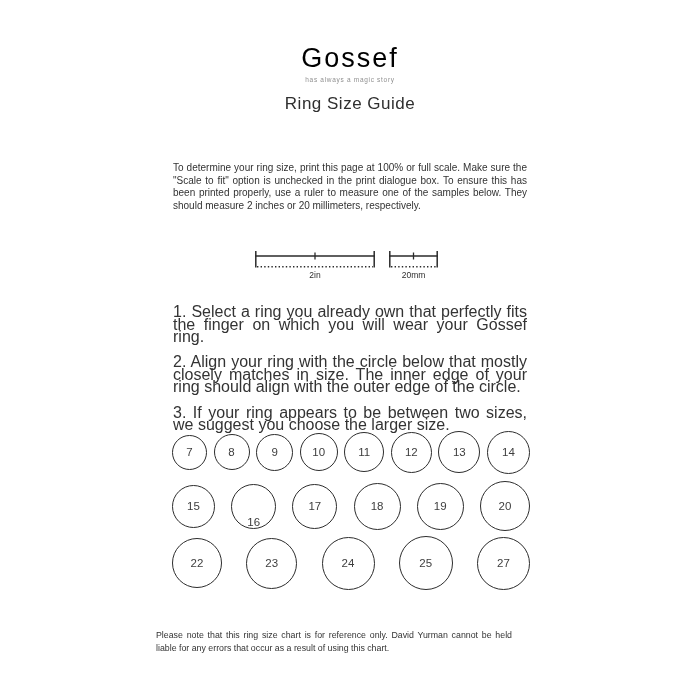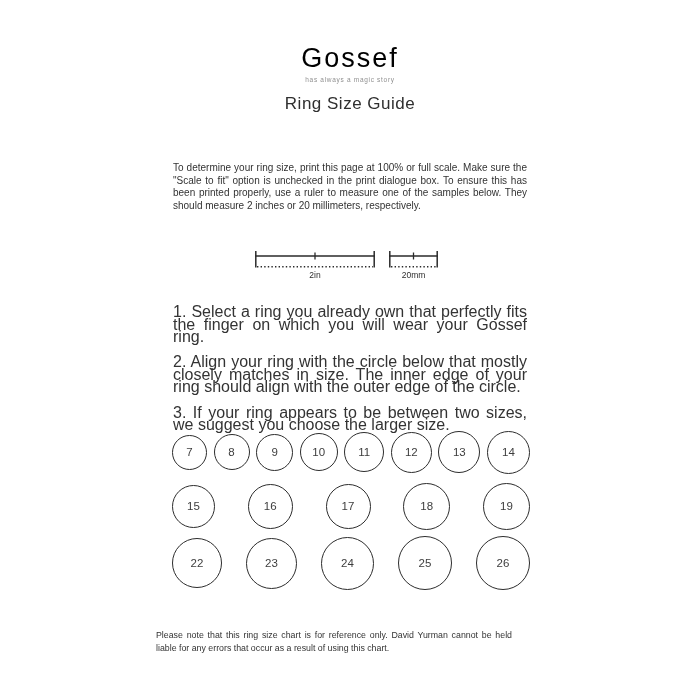--- a/index.html
+++ b/index.html
@@ -199,47 +199,50 @@
           <span>13</span>
         </div>
         <div class="ring-circle" style="width: 43px; height: 43px;">
           <span>14</span>
         </div>
       </div>
     <div class="ring-row ring-row-2">
         <div class="ring-circle" style="width: 43px; height: 43px;">
           <span>15</span>
         </div>
-        <div class="ring-circle" style="width: 45px; height: 45px;">
+        <div class="ring-circle" style="width: 45px; height: 45px; align-items: flex-end;">
           <span>16</span>
         </div>
         <div class="ring-circle" style="width: 45px; height: 45px;">
           <span>17</span>
         </div>
         <div class="ring-circle" style="width: 47px; height: 47px;">
           <span>18</span>
         </div>
         <div class="ring-circle" style="width: 47px; height: 47px;">
           <span>19</span>
+        </div>
+        <div class="ring-circle" style="width: 50px; height: 50px;">
+          <span>20</span>
         </div>
       </div>
     <div class="ring-row ring-row-3">
         <div class="ring-circle" style="width: 50px; height: 50px;">
           <span>22</span>
         </div>
         <div class="ring-circle" style="width: 51px; height: 51px;">
           <span>23</span>
         </div>
         <div class="ring-circle" style="width: 53px; height: 53px;">
           <span>24</span>
         </div>
         <div class="ring-circle" style="width: 54px; height: 54px;">
           <span>25</span>
         </div>
-        <div class="ring-circle" style="width: 54px; height: 54px;">
-          <span>26</span>
+        <div class="ring-circle" style="width: 53px; height: 53px;">
+          <span>27</span>
         </div>
       </div>
   </div>
 
   <p class="footer-note">Please note that this ring size chart is for reference only. David Yurman cannot be held liable for any errors that occur as a result of using this chart.</p>
 
 </div>
 
 </body></html>

